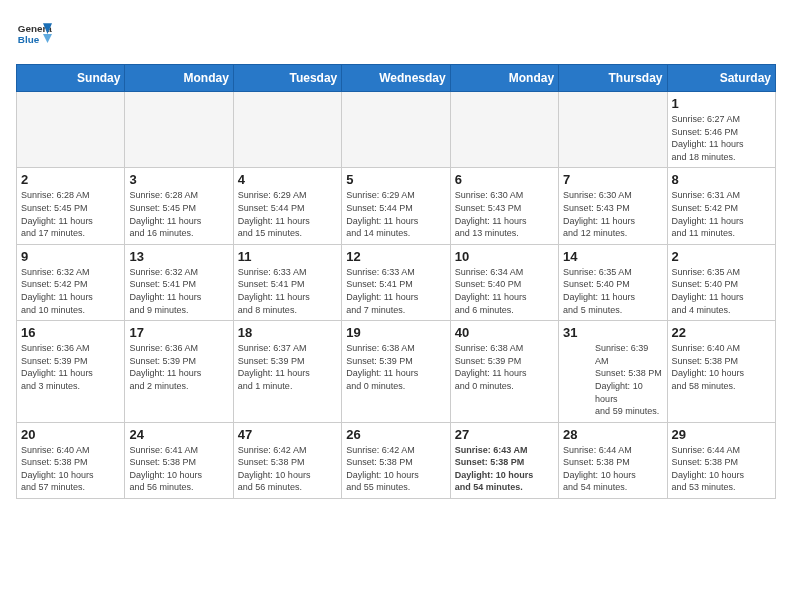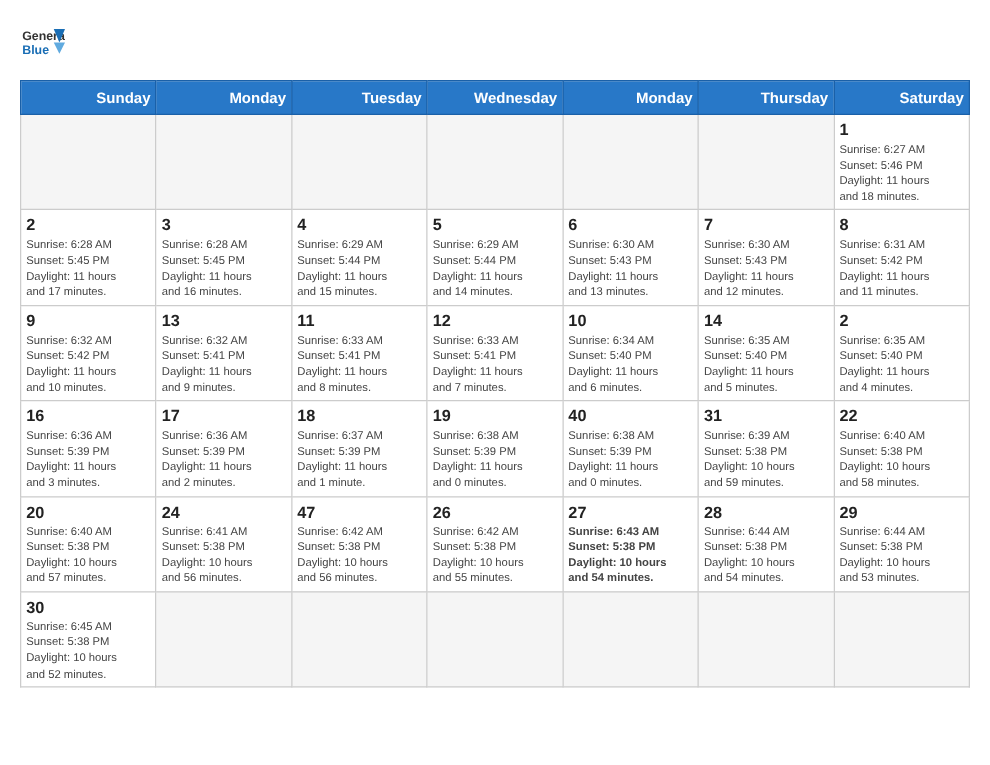--- a/index.html
+++ b/index.html
@@ -259,21 +259,21 @@
         </td>
         <td>
           <span class="day-number">40</span>
           <div class="day-info" style="white-space: pre-line;">Sunrise: 6:38 AM
 Sunset: 5:39 PM
 Daylight: 11 hours
 and 0 minutes.</div>
         </td>
         <td>
           <span class="day-number">31</span>
-          <div class="day-info" style="white-space: pre-line;">Sunrise: 6:39 AM
+          <div class="day-info" style="white-space: pre-line; margin-left: 32px;">Sunrise: 6:39 AM
 Sunset: 5:38 PM
 Daylight: 10 hours
 and 59 minutes.</div>
         </td>
         <td>
           <span class="day-number">22</span>
           <div class="day-info" style="white-space: pre-line;">Sunrise: 6:40 AM
 Sunset: 5:38 PM
 Daylight: 10 hours
 and 58 minutes.</div>
@@ -322,30 +322,15 @@
 Daylight: 10 hours
 and 54 minutes.</div>
         </td>
         <td>
           <span class="day-number">29</span>
           <div class="day-info" style="white-space: pre-line;">Sunrise: 6:44 AM
 Sunset: 5:38 PM
 Daylight: 10 hours
 and 53 minutes.</div>
         </td>
-      </tr>
-      <tr class="last-row">
-        <td>
-          <span class="day-number">30</span>
-          <div class="day-info" style="white-space: pre-line;">Sunrise: 6:45 AM
-Sunset: 5:38 PM
-Daylight: 10 hours
-and 52 minutes.</div>
-        </td>
-        <td class="empty"></td>
-        <td class="empty"></td>
-        <td class="empty"></td>
-        <td class="empty"></td>
-        <td class="empty"></td>
-        <td class="empty"></td>
       </tr>
     </tbody>
 </table>
 
 </body></html>

